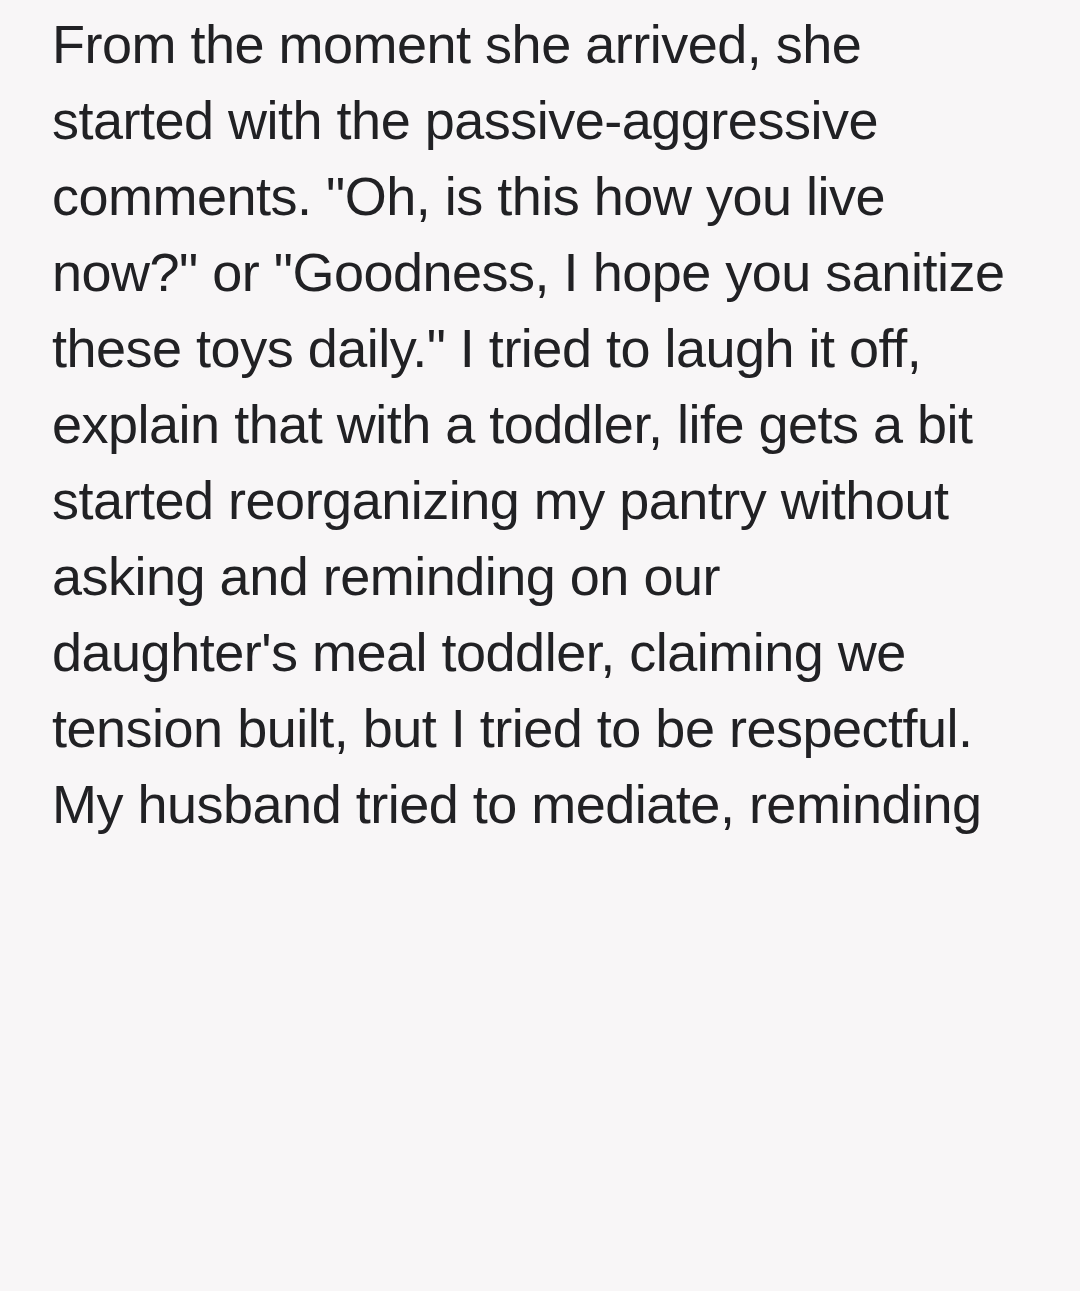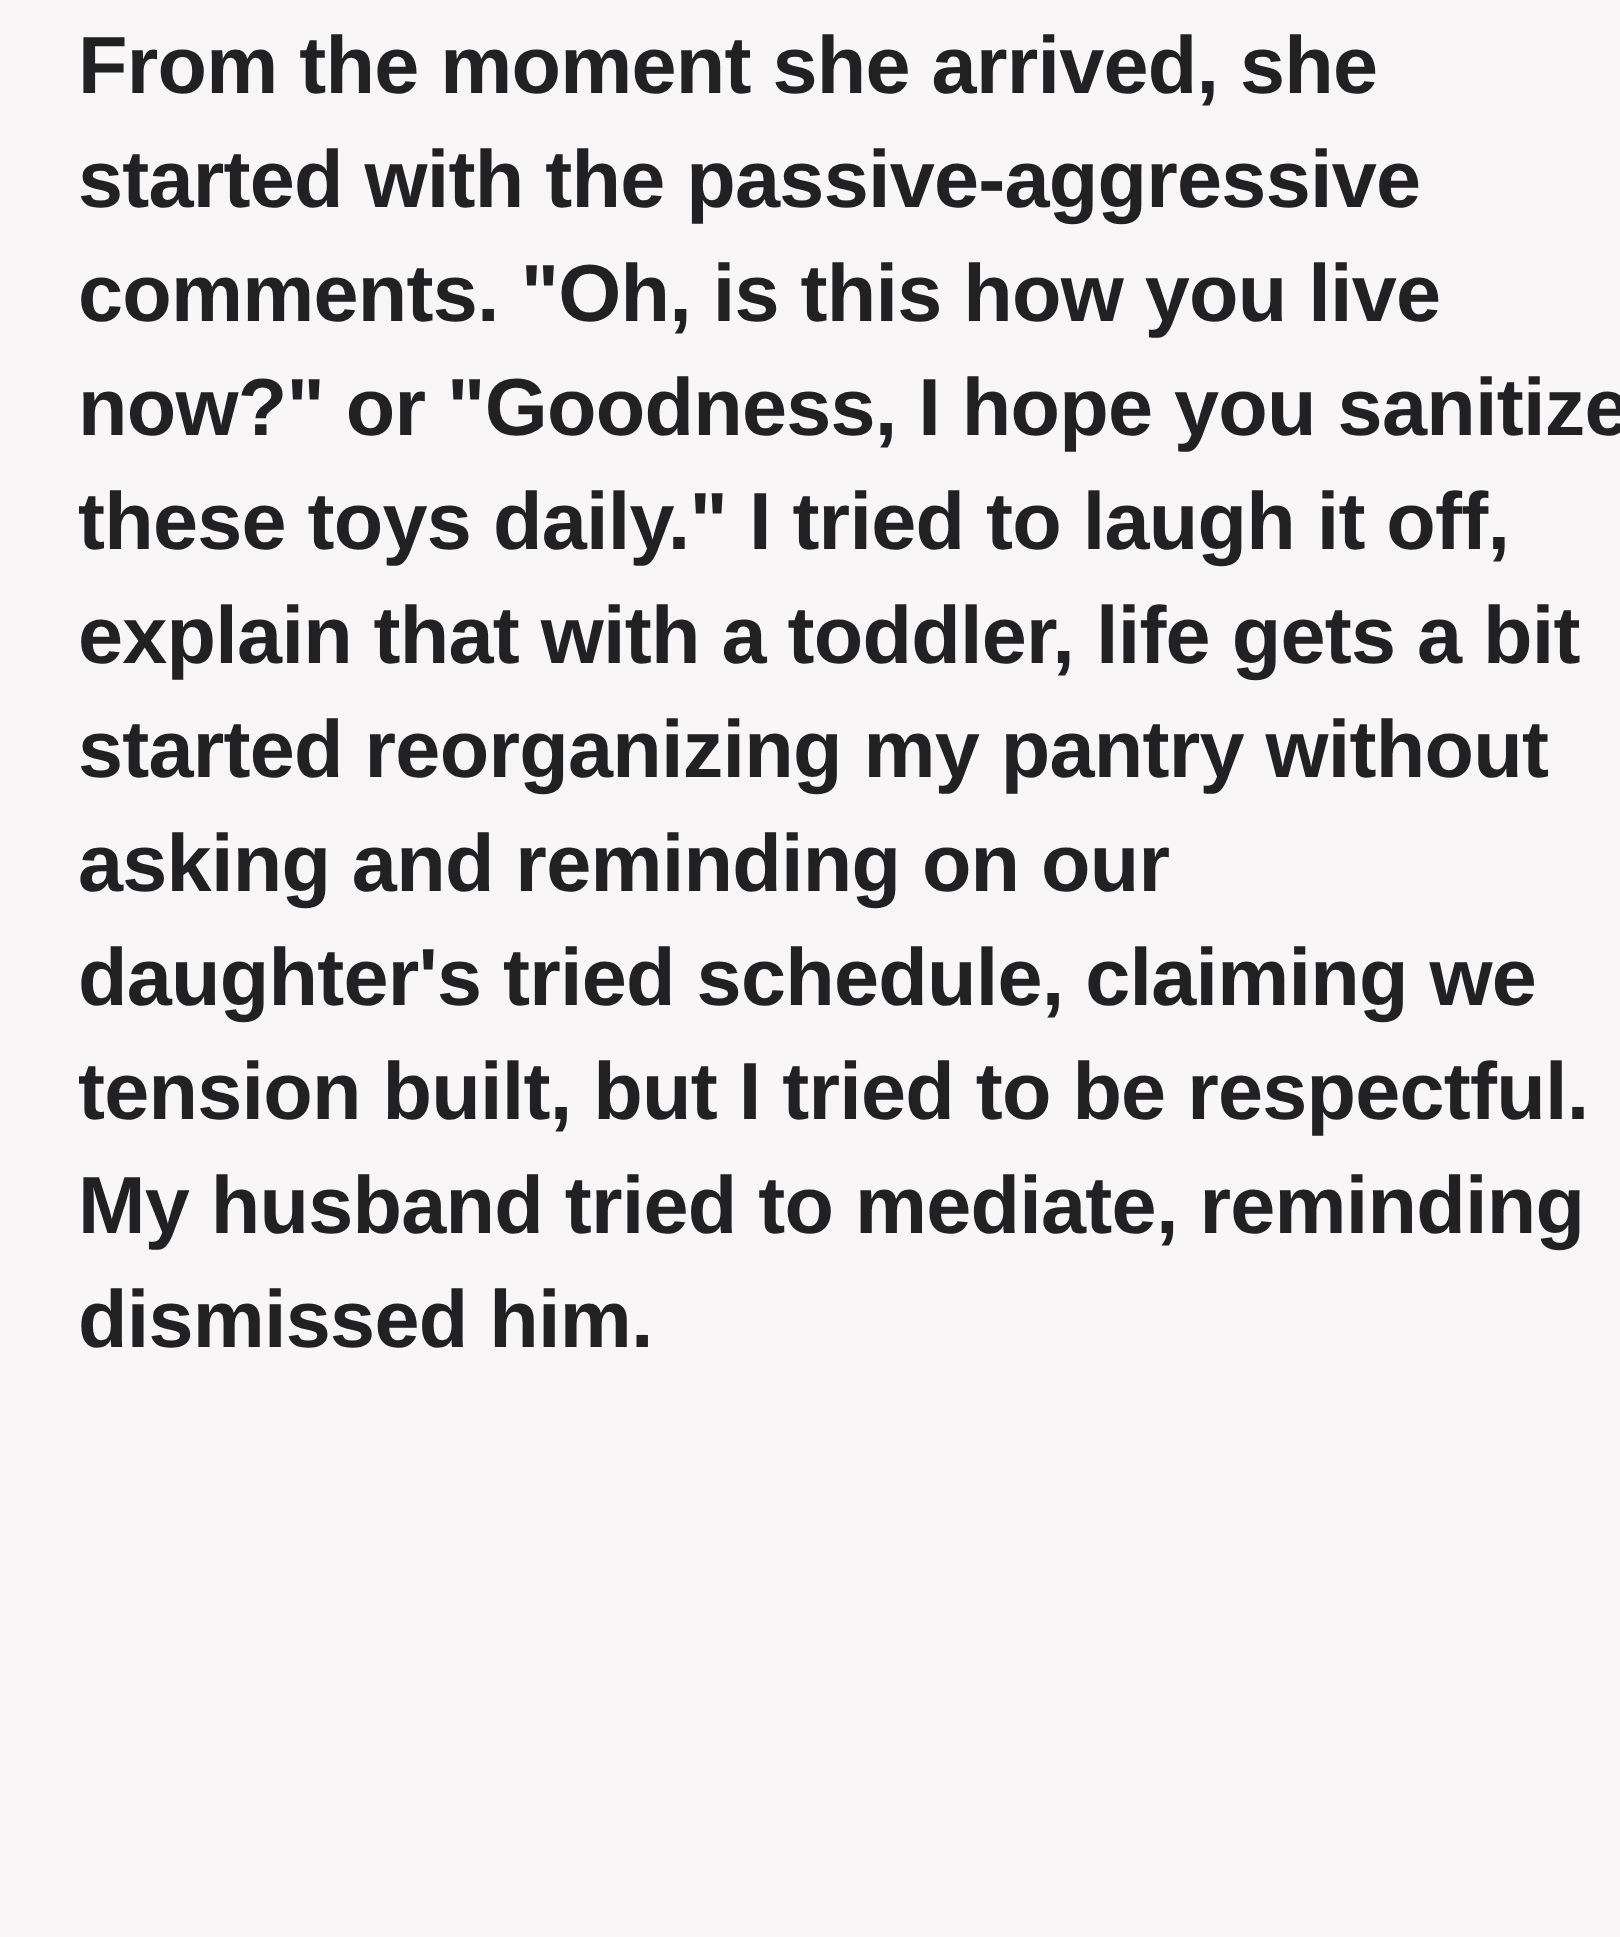--- a/index.html
+++ b/index.html
@@ -1,15 +1,15 @@
 <!DOCTYPE html>
 <html><head>
 <meta charset="utf-8">
 <style>
-  * { margin: 0; padding: 0; box-sizing: border-box; font-weight: bold; }
+  * { margin: 0; padding: 0; box-sizing: border-box; }
 
   html, body {
     width: 1080px;
     height: 1291px;
     overflow: hidden;
   }
 
   body {
     background: #f8f6f7;
     font-family: "Liberation Sans", sans-serif;
@@ -42,18 +42,17 @@
 <main class="story-page">
   <p class="story-paragraph">
     <span class="line">From the moment she arrived, she</span>
     <span class="line">started with the passive-aggressive</span>
     <span class="line">comments. "Oh, is this how you live</span>
     <span class="line">now?" or "Goodness, I hope you sanitize</span>
     <span class="line">these toys daily." I tried to laugh it off,</span>
     <span class="line">explain that with a toddler, life gets a bit</span>
     <span class="line">started reorganizing my pantry without</span>
     <span class="line">asking and reminding on our</span>
-    <span class="line">daughter's tried schedule, claiming we</span>
+    <span class="line">daughter's meal toddler, claiming we</span>
     <span class="line">tension built, but I tried to be respectful.</span>
     <span class="line">My husband tried to mediate, reminding</span>
-    <span class="line">dismissed him.</span>
   </p>
 </main>
 
 </body></html>

